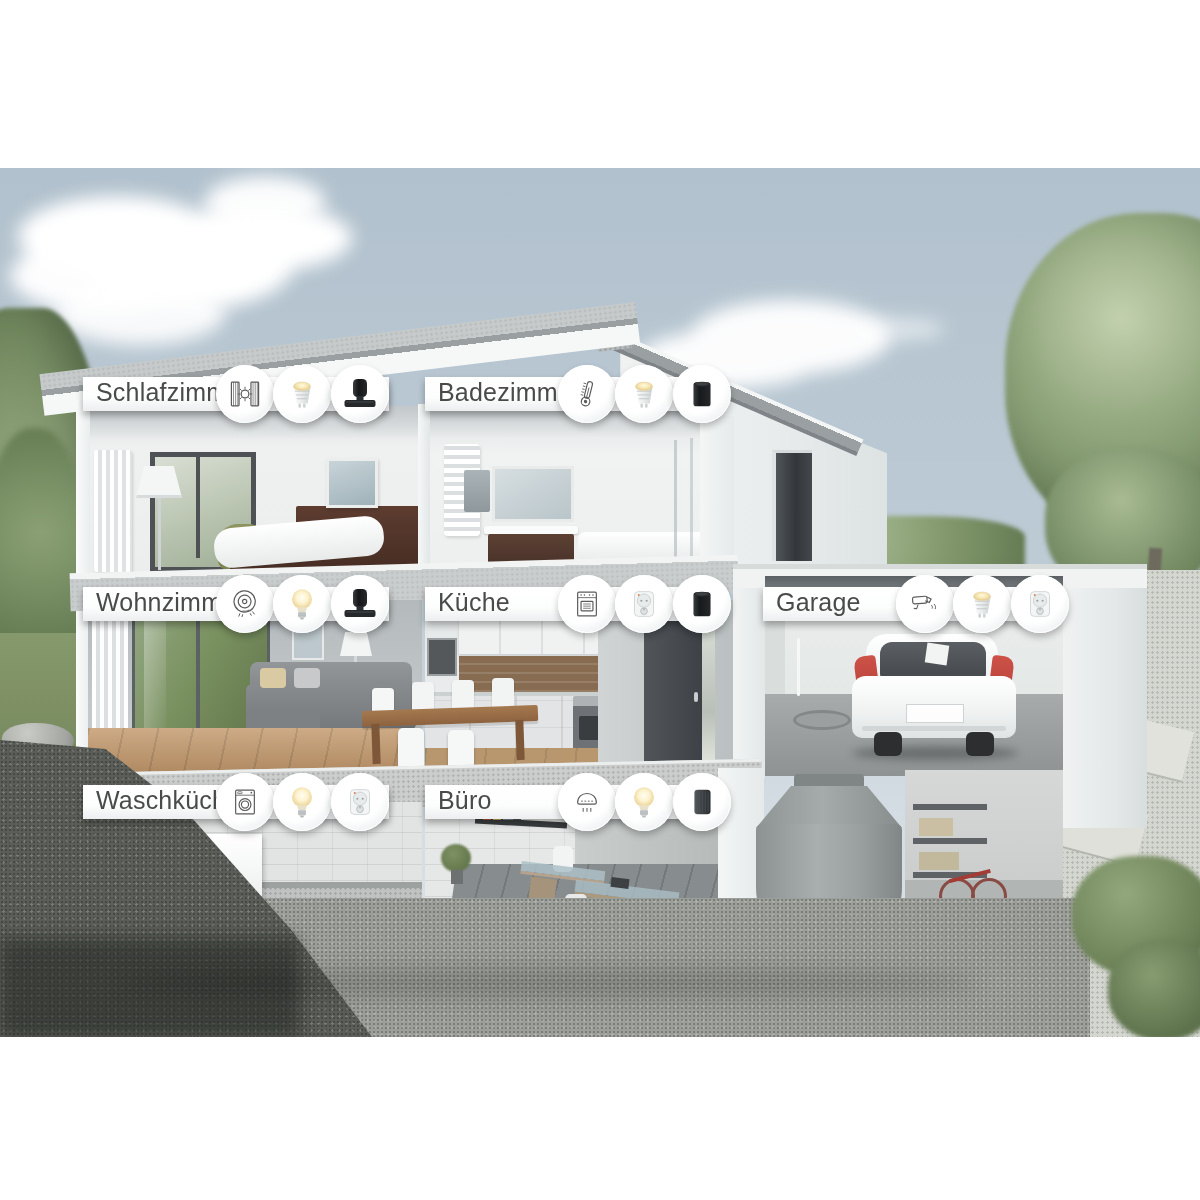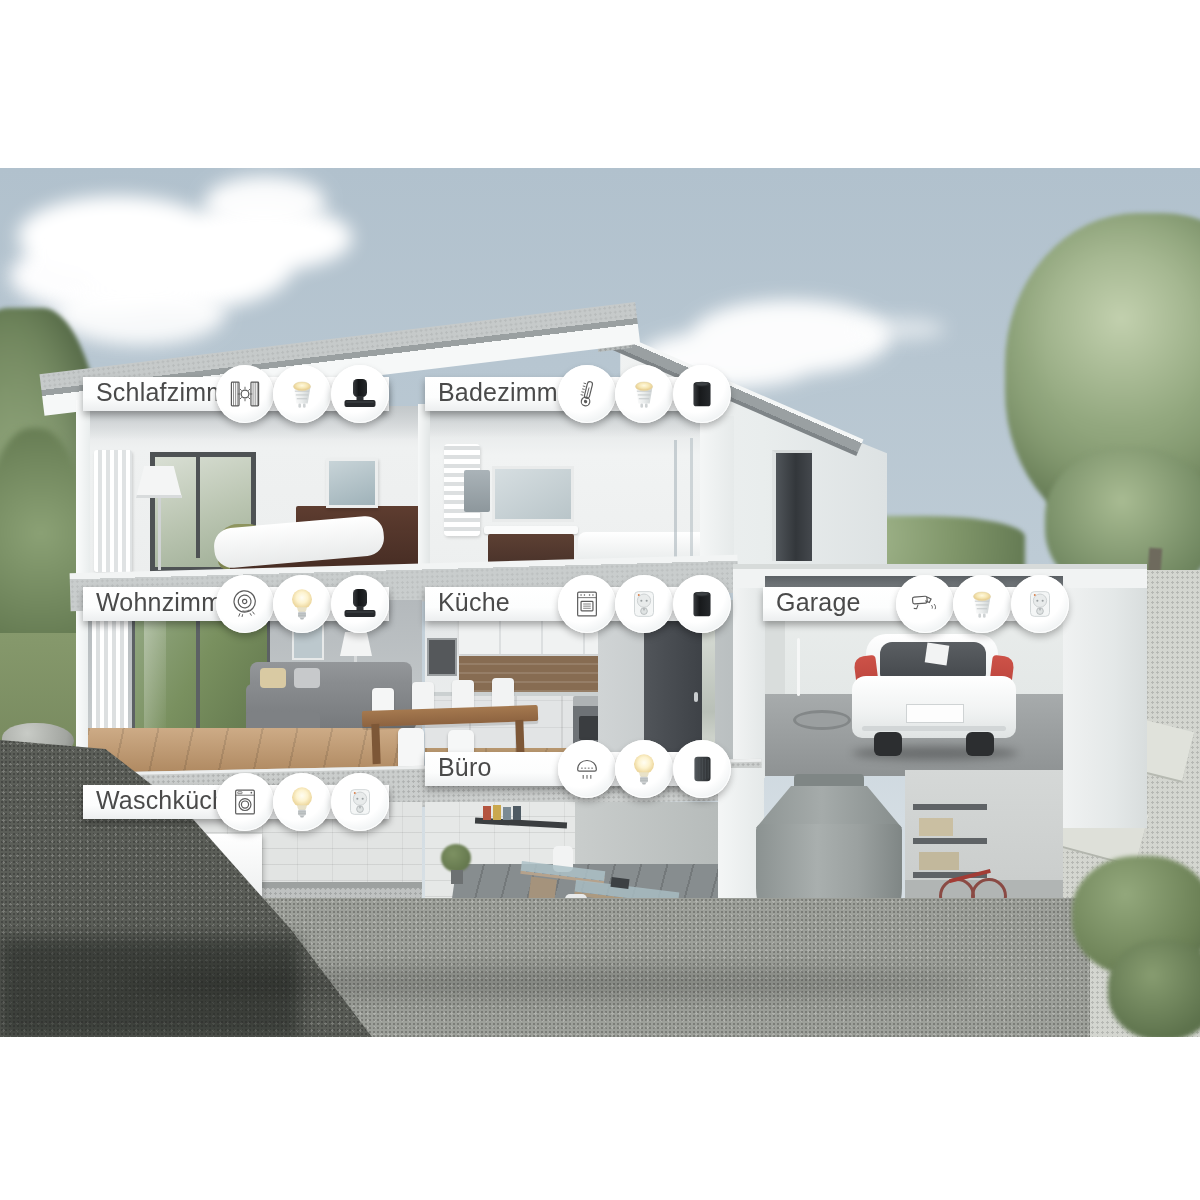--- a/index.html
+++ b/index.html
@@ -480,21 +480,21 @@
           <rect x="10" y="7" width="20" height="26" rx="4" fill="#f4f6f6" stroke="#d0d5d6"></rect>
           <circle cx="20" cy="16.5" r="7" fill="#e8ebeb" stroke="#cbd0d1"></circle>
           <circle cx="17.2" cy="16.5" r="1.1" fill="#9aa0a2"></circle>
           <circle cx="22.8" cy="16.5" r="1.1" fill="#9aa0a2"></circle>
           <circle cx="14.5" cy="10.5" r="1" fill="#d87f4a"></circle>
           <circle cx="20" cy="27.5" r="3.5" fill="#dfe3e3" stroke="#b7bdbe"></circle>
           <path d="M20 24.5v2.2" stroke="#8f9597" stroke-width="1"></path>
         </svg>
       </span>
   </div>
-  <div class="banner" style="left:425px;top:584px;width:292px;">
+  <div class="banner" style="left:425px;top:617px;width:292px;">
     <span class="banner-label">Büro</span>
     <span class="chip" style="left:133px;">
         <svg viewBox="0 0 40 40" width="34" height="34" fill="none" stroke="#5b5b5b" stroke-width="1.4">
           <path d="M9 20.5c0-6.5 5-10.5 11-10.5s11 4 11 10.5c0 1.2-.8 2-2 2H11c-1.2 0-2-.8-2-2z"></path>
           <path d="M13 19h2M17 19h2M21 19h2M25 19h2" stroke-width="1.1"></path>
           <path d="M15.5 27v4.5M20 27v4.5M24.5 27v4.5" stroke-width="1.2"></path>
         </svg>
       </span>
     <span class="chip" style="left:190px;">
         <svg viewBox="0 0 40 40" width="38" height="38">

